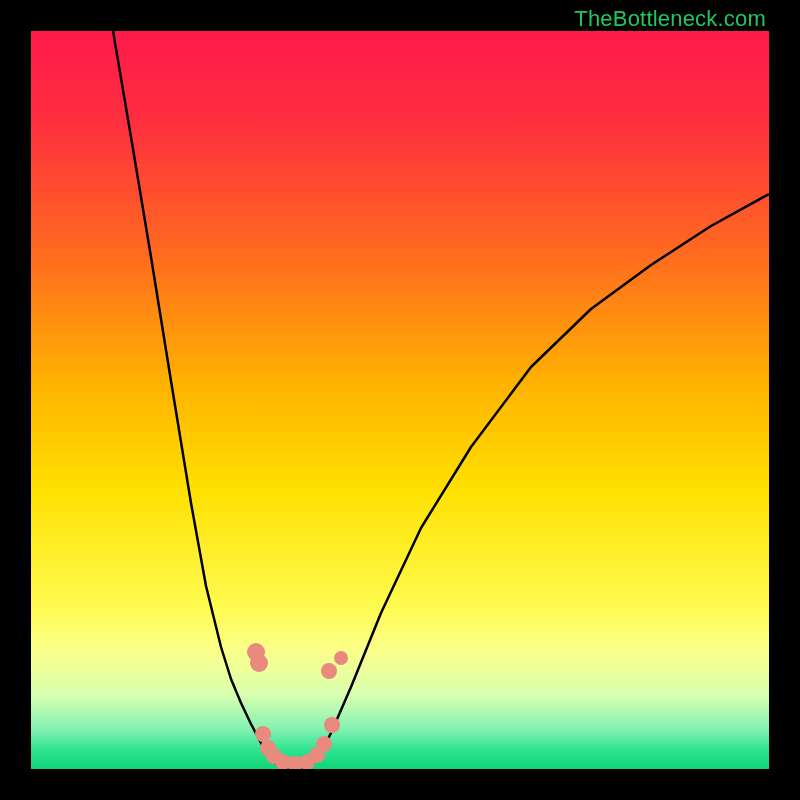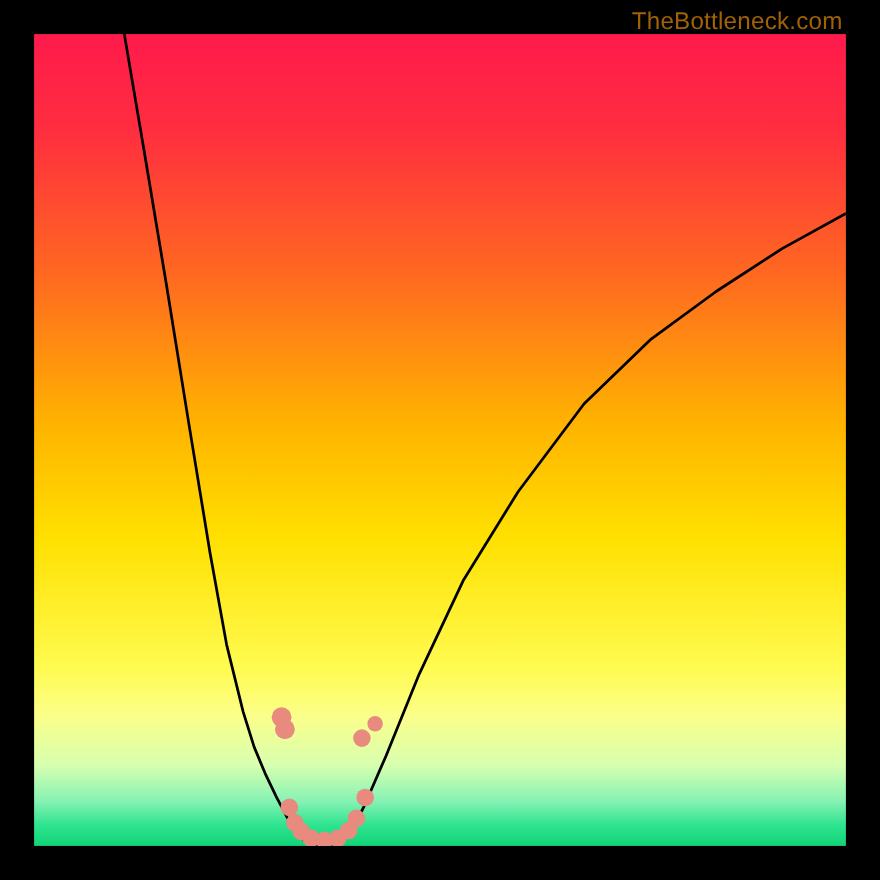--- a/index.html
+++ b/index.html
@@ -23,21 +23,21 @@
     position: absolute;
     left: 0;
     top: 0;
     width: 738px;
     height: 738px;
   }
   .watermark {
     position: absolute;
     top: 6px;
     right: 34px;
-    color: #a16207;
+    color: #22c55e;
     font-size: 22px;
     letter-spacing: 0.2px;
     font-weight: 500;
     font-family: Arial, sans-serif;
   }
   svg {
     display: block;
   }
 </style>
 </head>

